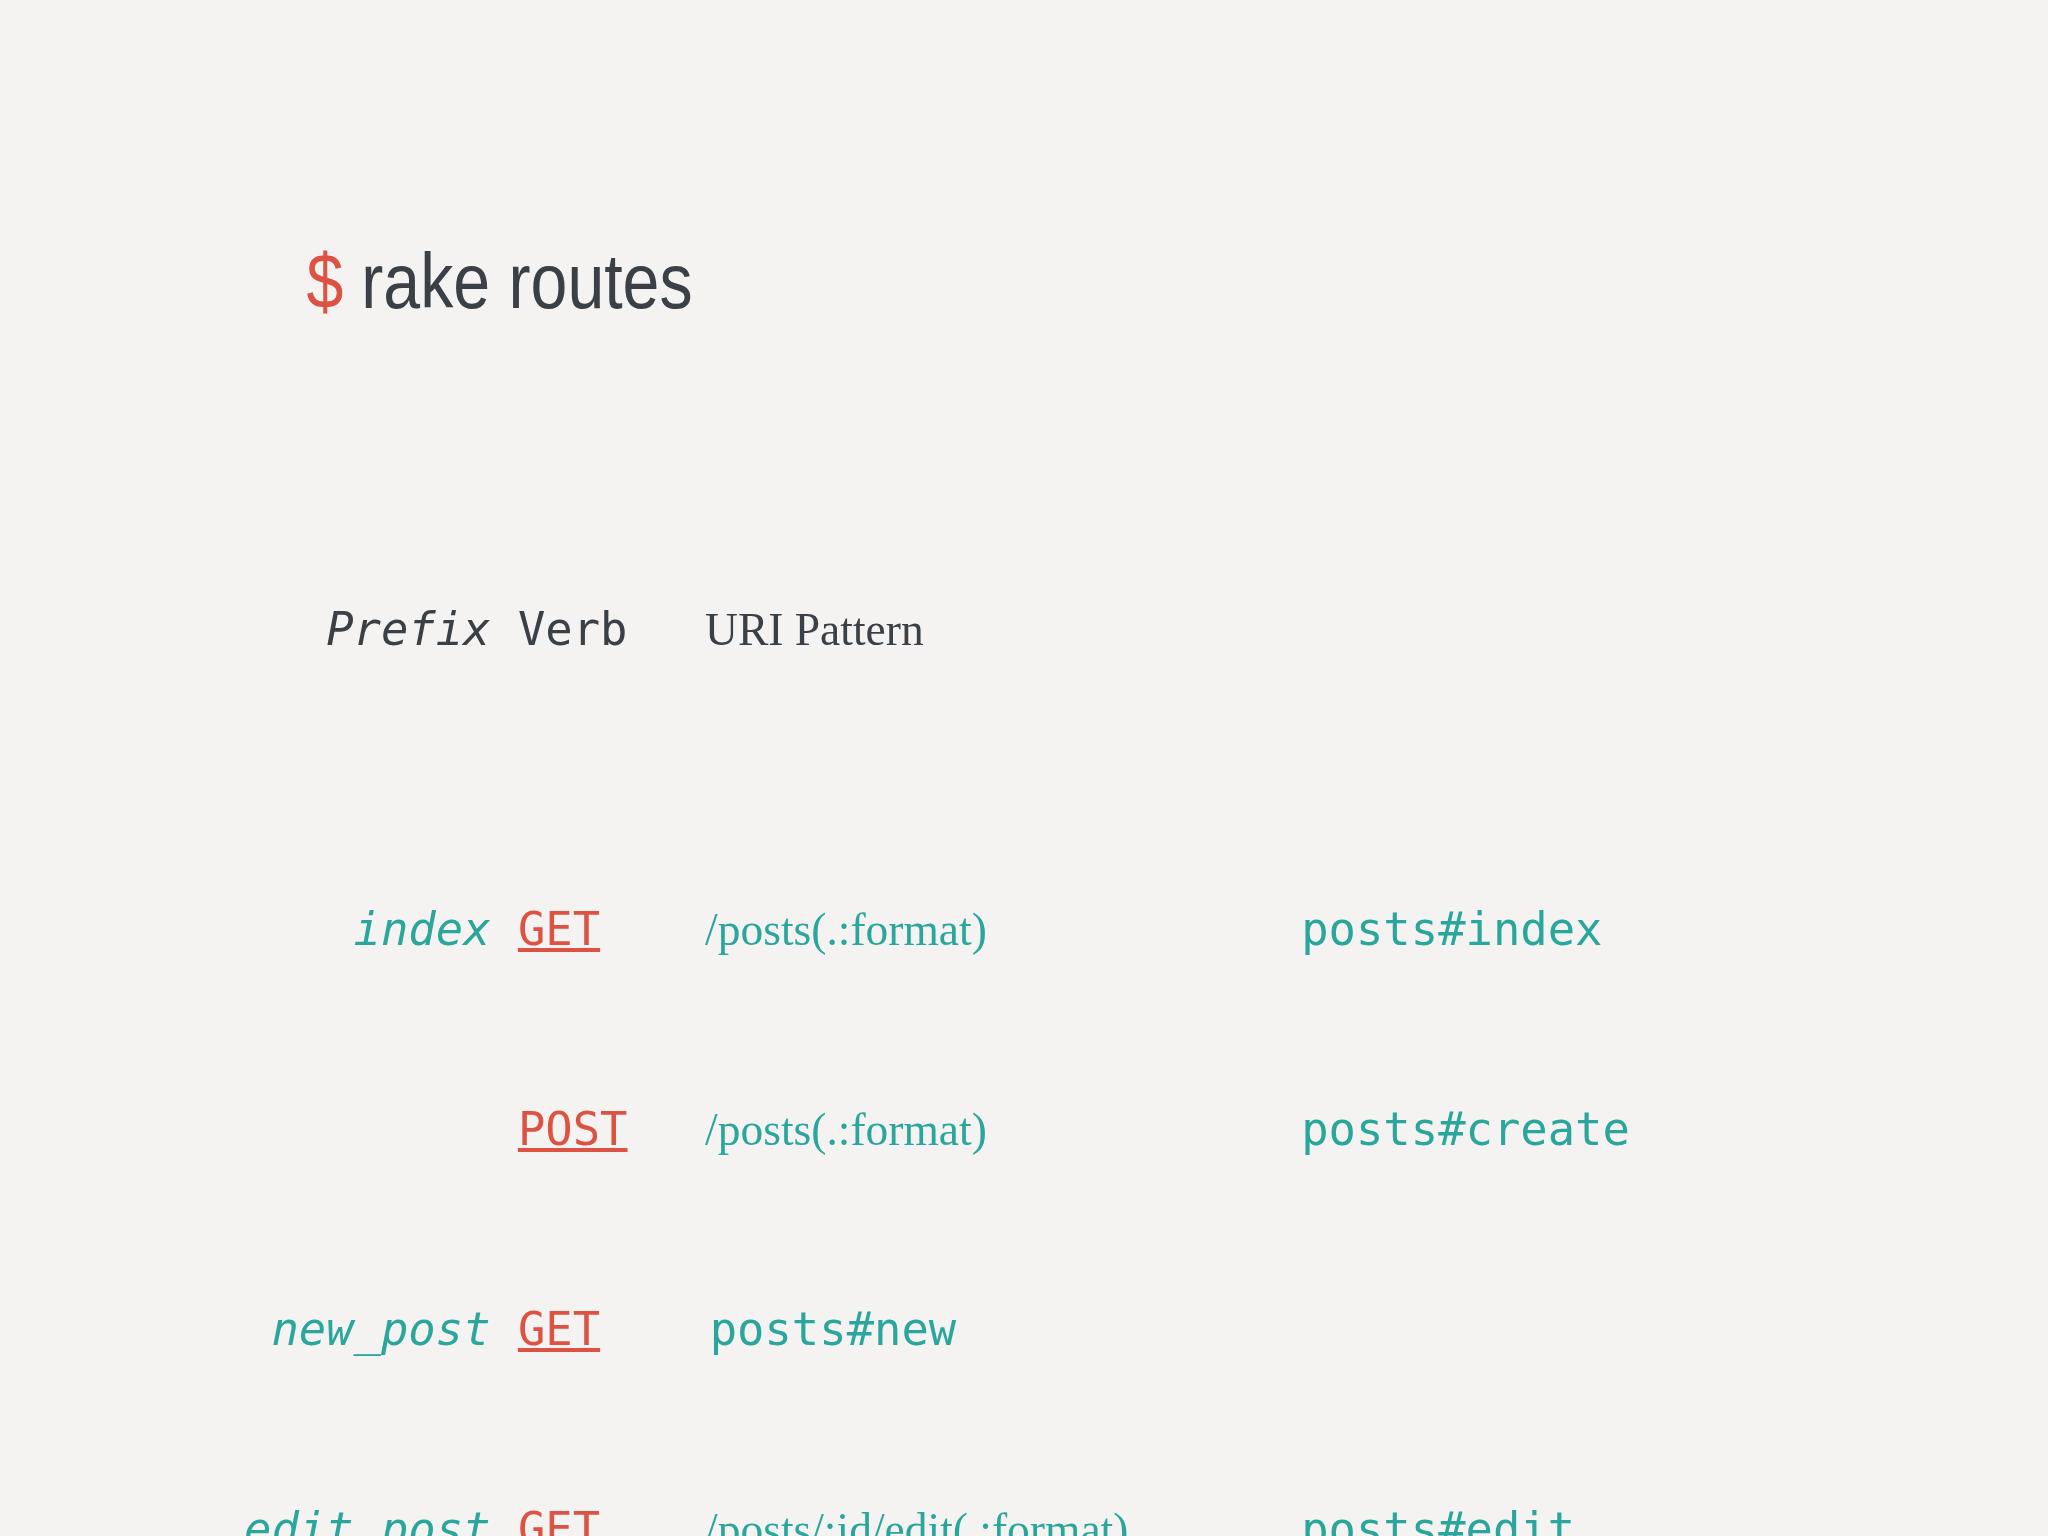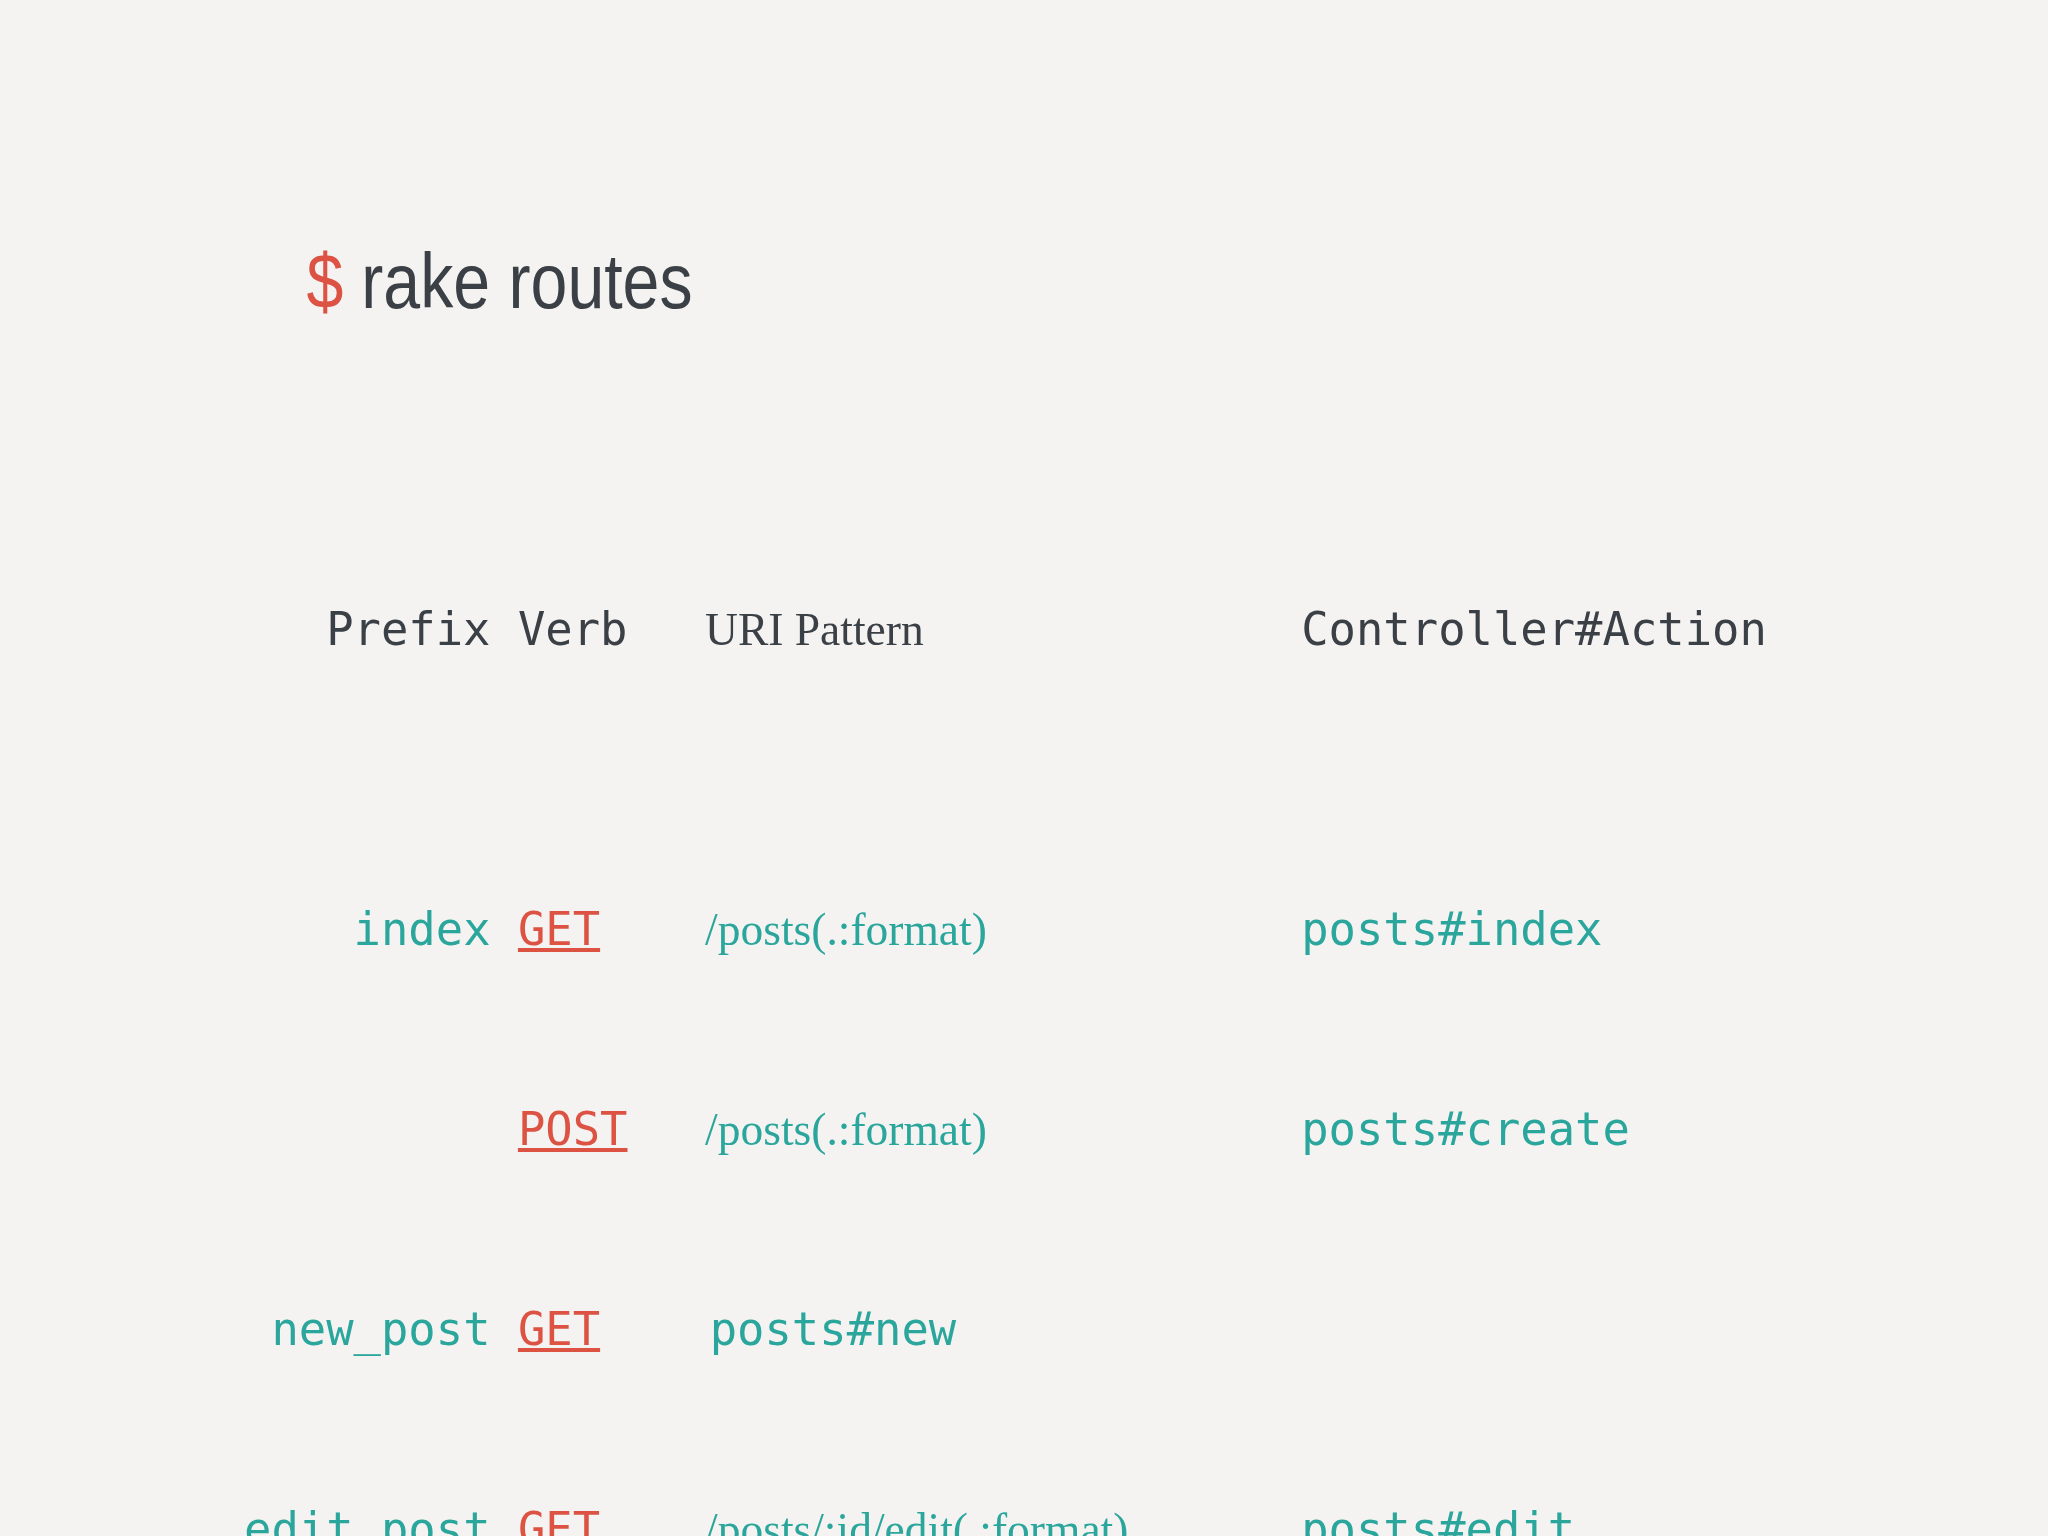--- a/index.html
+++ b/index.html
@@ -42,41 +42,40 @@
     line-height:50px;
     color:var(--teal);
     white-space:pre;
   }
   .line{ display:flex; }
   .header-line{
     color:var(--dark_text);
     margin-bottom:50px;      
   }
   .cell{ display:block; }
-  .prefix-cell{ width:9ch;  text-align:right; }
+  .prefix-cell{ width:9ch;  text-align:right;font-style:italic; }
   .verb-cell  { width:6ch;  margin-left:1ch; }
   .uri-cell   { width:25ch; margin-left:1ch;font-family:Liberation Serif, serif; }
   .action-cell{ margin-left:1ch; }
   .route-row .verb-cell{ color:var(--accent_red);text-decoration:underline; }
 </style>
 </head>
 <body>
 
 <div class="slide">
 
   <div class="title">
     <span class="prompt">$</span><span class="cmd">rake routes</span>
   </div>
 
   <div class="routes">
     <div class="line header-line">
       <span class="cell prefix-cell">Prefix</span>
       <span class="cell verb-cell">Verb</span>
       <span class="cell uri-cell">URI Pattern</span>
-      <span class="cell action-cell">Controller#Action</span>
     </div>
     <div>
   <div class="line route-row">
     <span class="cell prefix-cell">index</span>
     <span class="cell verb-cell">GET</span>
     <span class="cell uri-cell">/posts(.:format)</span>
     <span class="cell action-cell">posts#index</span>
   </div>
 
   <div class="line route-row">

